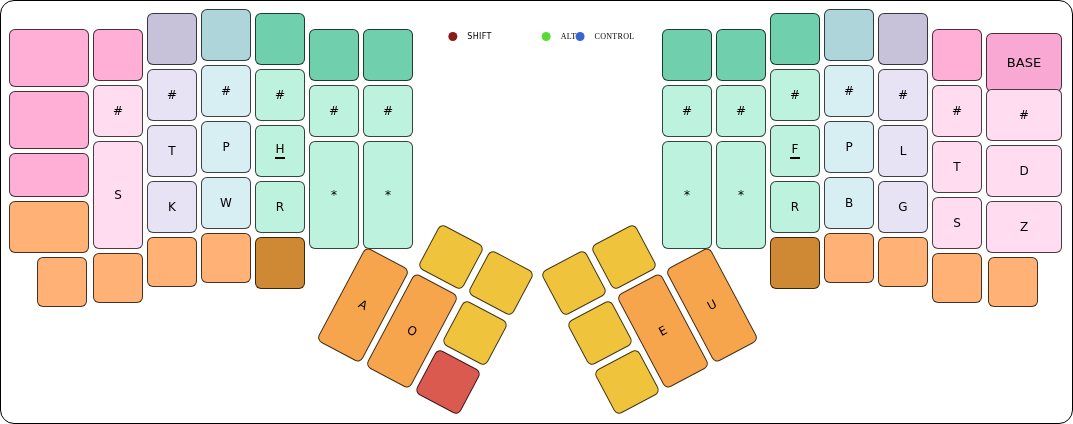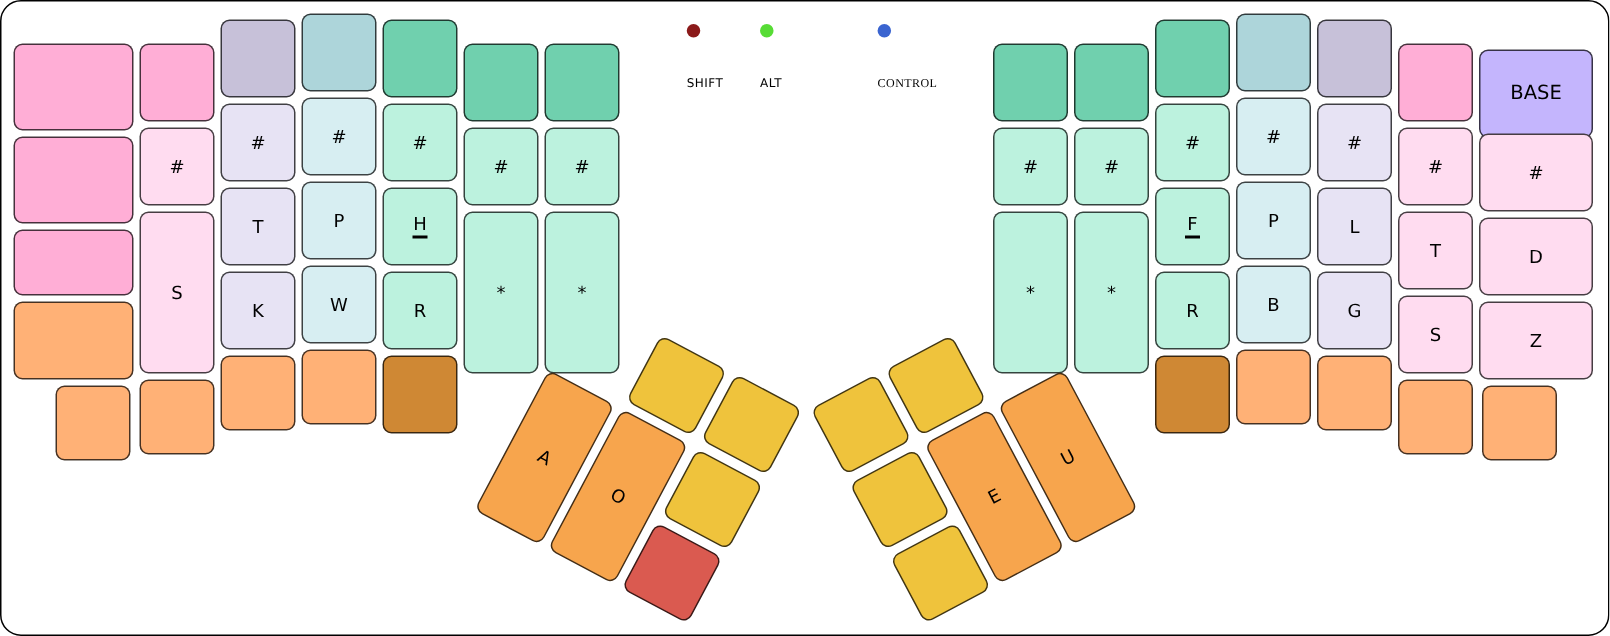--- a/index.html
+++ b/index.html
@@ -31,37 +31,37 @@
   }
   .key[data-name="key-base"] .klabel{font-size:13px;}
   .hold-bar{
     width:10px;height:2px;background:#000;margin-top:2px;
   }
   .legend{position:absolute;left:0;top:0;width:100%;height:60px;}
   .legend-item{
     position:absolute;
     top:15px;
     transform:translateX(-50%);
-    display:flex;flex-direction:column;align-items:flex-start;gap:10px;
+    display:flex;flex-direction:row;align-items:flex-end;gap:10px;
   }
   .dot{width:9px;height:9px;border-radius:50%;}
   .legend-label{
     font-size:8px;color:#000;margin-top:16px;letter-spacing:0.3px;
   }
 </style>
 </head>
 <body>
 
 <div class="board" data-name="keymap-diagram">
   <div class="legend" id="legend" data-name="modifier-legend">
       <div class="legend-item" data-name="legend-item-shift" style="left: 469px;">
         <span class="dot" data-name="shift-modifier-dot-icon" style="background: rgb(139, 26, 26);"></span>
         <span class="legend-label" data-name="legend-label">SHIFT</span>
       </div>
-      <div class="legend-item" data-name="legend-item-alt" style="left: 513px;">
+      <div class="legend-item" data-name="legend-item-alt" style="left: 558px; font-family: Liberation Serif, serif;">
         <span class="dot" data-name="alt-modifier-dot-icon" style="background: rgb(87, 220, 53);"></span>
         <span class="legend-label" data-name="legend-label">ALT</span>
       </div>
       <div class="legend-item" data-name="legend-item-control" style="left: 604px; font-family: Liberation Serif, serif;">
         <span class="dot" data-name="control-modifier-dot-icon" style="background: rgb(58, 100, 208);"></span>
         <span class="legend-label" data-name="legend-label">CONTROL</span>
       </div>
     </div>
   <div id="keys" data-name="key-field">
       <div class="key" data-name="key-pink-blank" style="background: rgb(255, 174, 214); width: 80px; height: 58px; left: 8px; top: 28px;"></div>
@@ -177,21 +177,21 @@
       <div class="key" data-name="key-hash" style="background: rgb(255, 220, 240); width: 50px; height: 52px; left: 931px; top: 84px;">
         <span class="klabel" data-name="key-label">#</span>
       </div>
       <div class="key" data-name="key-t" style="background: rgb(255, 220, 240); width: 50px; height: 52px; left: 931px; top: 140px;">
         <span class="klabel" data-name="key-label">T</span>
       </div>
       <div class="key" data-name="key-s" style="background: rgb(255, 220, 240); width: 50px; height: 52px; left: 931px; top: 196px;">
         <span class="klabel" data-name="key-label">S</span>
       </div>
       <div class="key" data-name="key-orange-blank" style="background: rgb(255, 177, 118); width: 50px; height: 50px; left: 931px; top: 252px;"></div>
-      <div class="key" data-name="key-base" style="background: #c4b5fd; width: 76px; height: 59px; left: 985px; top: 32px;">
+      <div class="key" data-name="key-base" style="background: #f9a8d4; width: 76px; height: 59px; left: 985px; top: 32px;">
         <span class="klabel" data-name="key-label">BASE</span>
       </div>
       <div class="key" data-name="key-hash" style="background: rgb(255, 220, 240); width: 76px; height: 52px; left: 985px; top: 88px;">
         <span class="klabel" data-name="key-label">#</span>
       </div>
       <div class="key" data-name="key-d" style="background: rgb(255, 220, 240); width: 76px; height: 52px; left: 985px; top: 144px;">
         <span class="klabel" data-name="key-label">D</span>
       </div>
       <div class="key" data-name="key-z" style="background: rgb(255, 220, 240); width: 76px; height: 52px; left: 985px; top: 200px;">
         <span class="klabel" data-name="key-label">Z</span>

